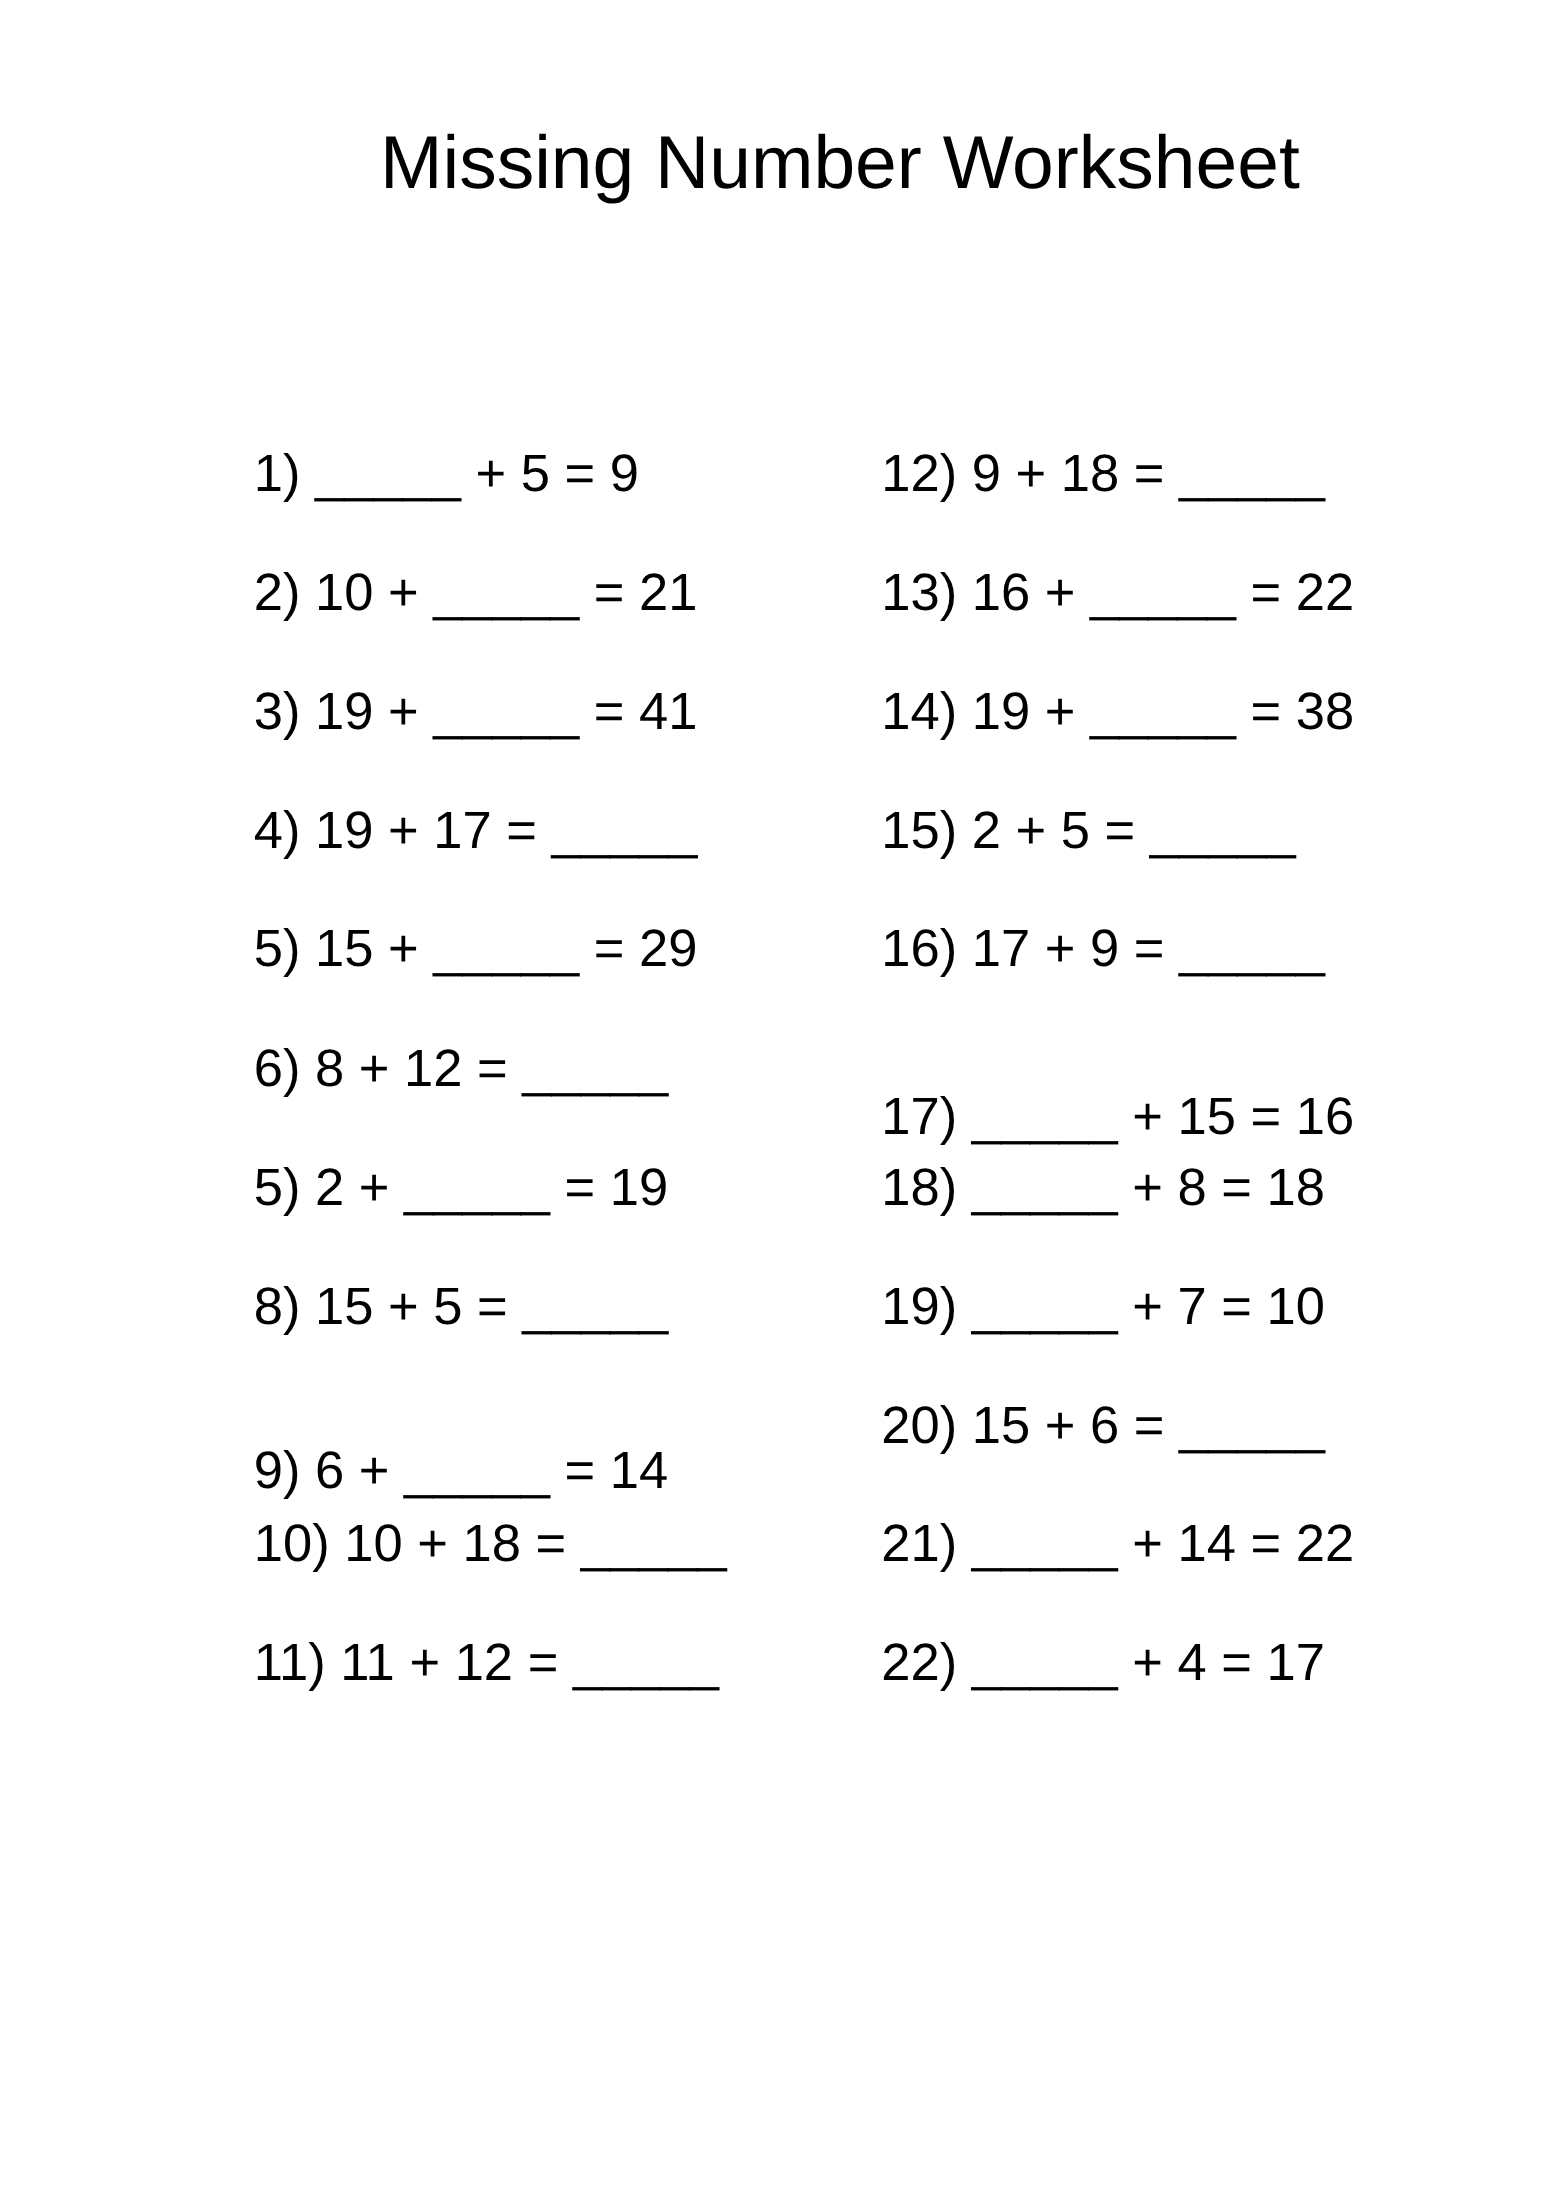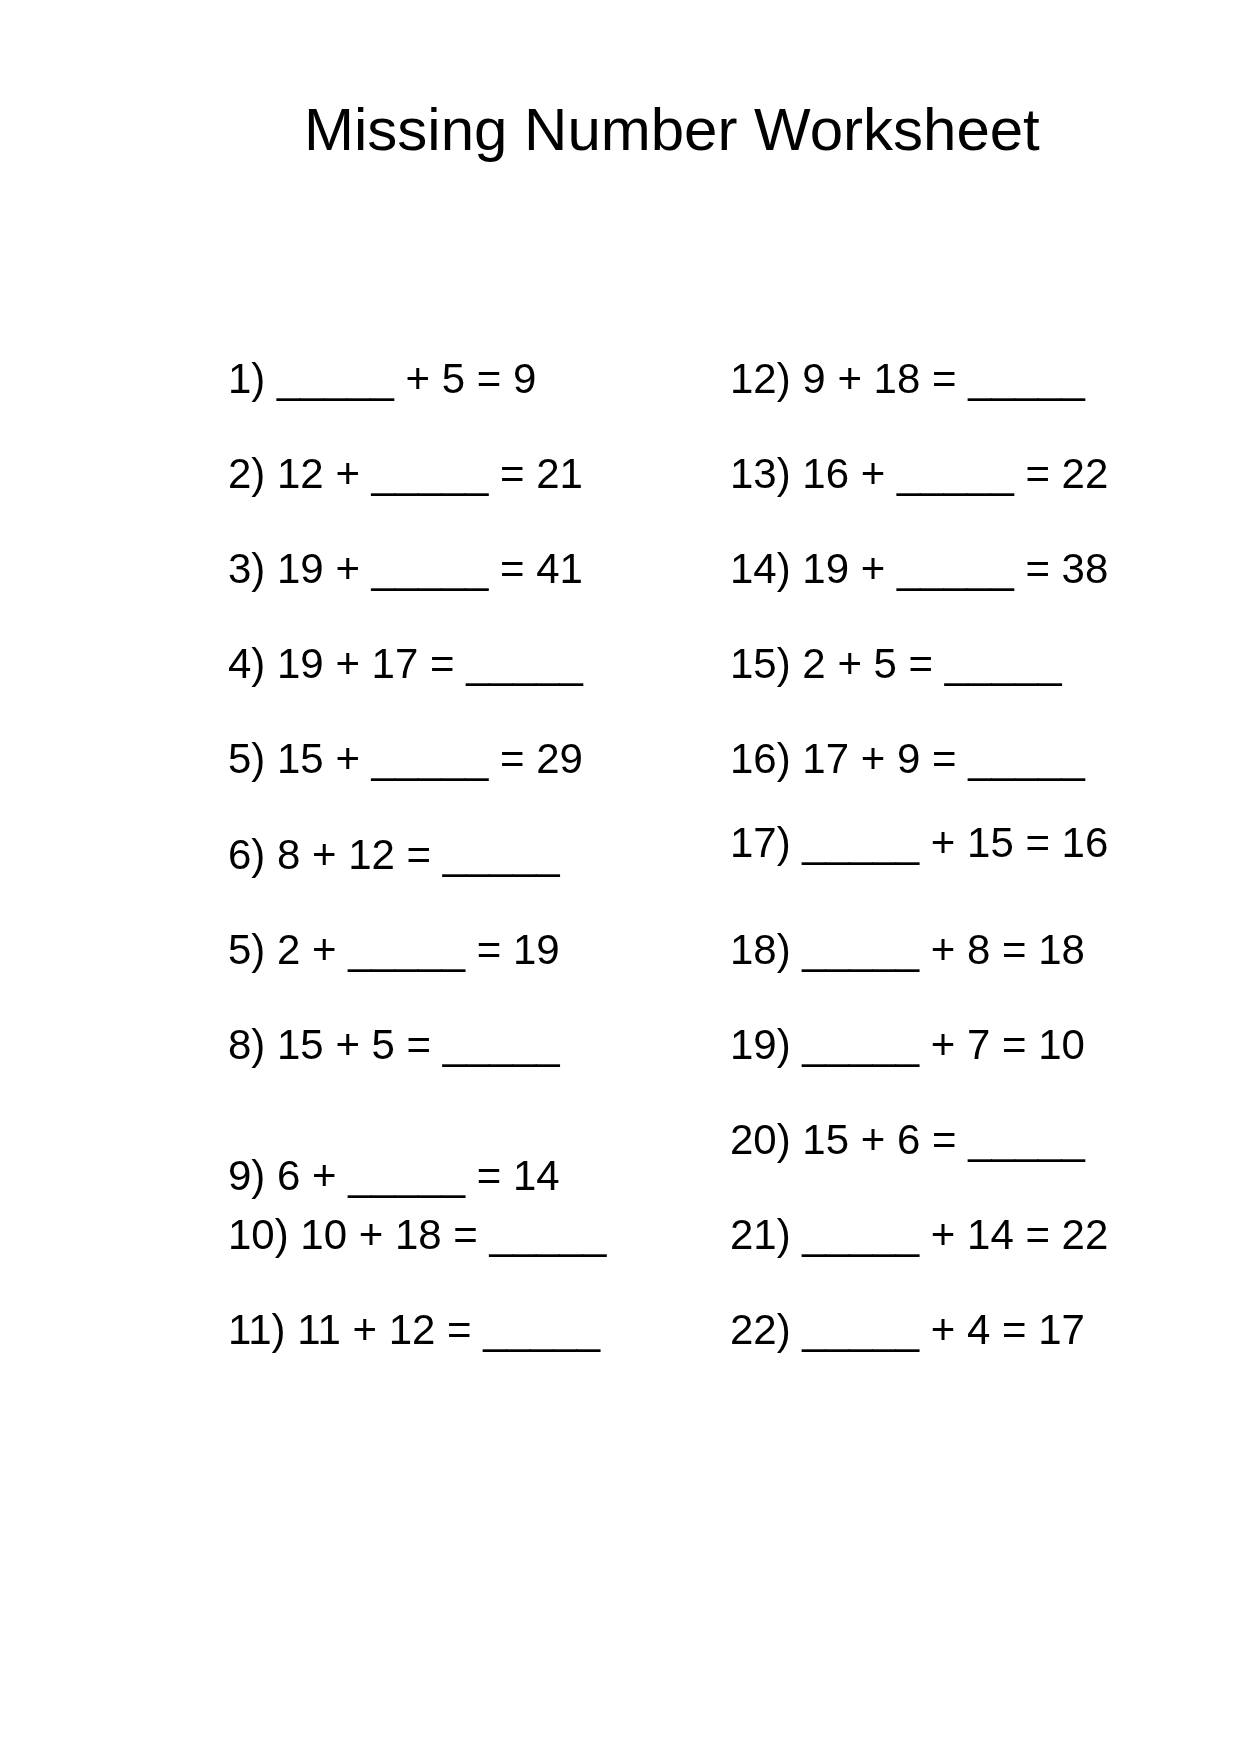--- a/index.html
+++ b/index.html
@@ -46,49 +46,48 @@
       top: 0;
     }
     .col-left { left: 203px; }
     .col-right { left: 705px; }
     .problem {
       position: absolute;
       left: 0;
       font-size: 42px;
       line-height: 48px;
       white-space: nowrap;
-      margin-left: 25px;
     }
   </style>
 </head>
 <body>
 
 <div class="page">
   <h1 class="title">Missing Number Worksheet</h1>
 
   <div class="column col-left">
     <div class="problem" style="top:355px">1) _____ + 5 = 9</div>
-    <div class="problem" style="top:450px">2) 12 + _____ = 21</div>
+    <div class="problem" style="top:450px">2) 10 + _____ = 21</div>
     <div class="problem" style="top:545px">3) 19 + _____ = 41</div>
     <div class="problem" style="top:640px">4) 19 + 17 = _____</div>
     <div class="problem" style="top:735px">5) 15 + _____ = 29</div>
     <div class="problem" style="top:831px">6) 8 + 12 = _____</div>
     <div class="problem" style="top:926px">5) 2 + _____ = 19</div>
     <div class="problem" style="top:1021px">8) 15 + 5 = _____</div>
     <div class="problem" style="top:1152px">9) 6 + _____ = 14</div>
     <div class="problem" style="top:1211px">10) 10 + 18 = _____</div>
     <div class="problem" style="top:1306px">11) 11 + 12 = _____</div>
   </div>
 
   <div class="column col-right">
     <div class="problem" style="top:355px">12) 9 + 18 = _____</div>
     <div class="problem" style="top:450px">13) 16 + _____ = 22</div>
     <div class="problem" style="top:545px">14) 19 + _____ = 38</div>
     <div class="problem" style="top:640px">15) 2 + 5 = _____</div>
     <div class="problem" style="top:735px">16) 17 + 9 = _____</div>
-    <div class="problem" style="top:819px">17) _____ + 15 = 16</div>
+    <div class="problem" style="top:869px">17) _____ + 15 = 16</div>
     <div class="problem" style="top:926px">18) _____ + 8 = 18</div>
     <div class="problem" style="top:1021px">19) _____ + 7 = 10</div>
     <div class="problem" style="top:1116px">20) 15 + 6 = _____</div>
     <div class="problem" style="top:1211px">21) _____ + 14 = 22</div>
     <div class="problem" style="top:1306px">22) _____ + 4 = 17</div>
   </div>
 </div>
 
 </body></html>

